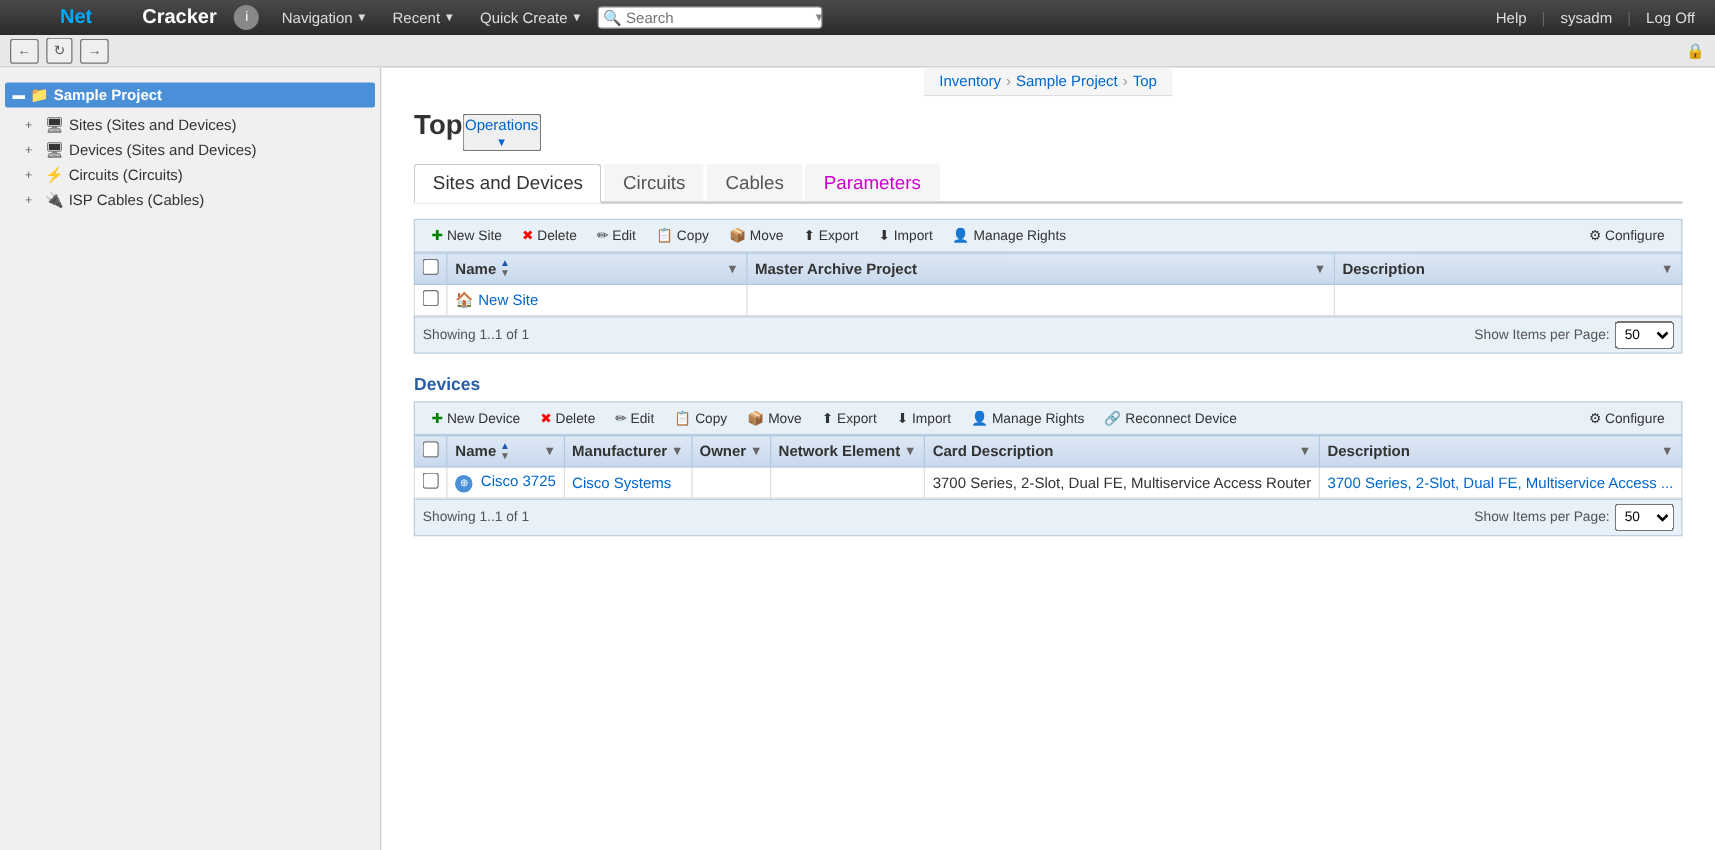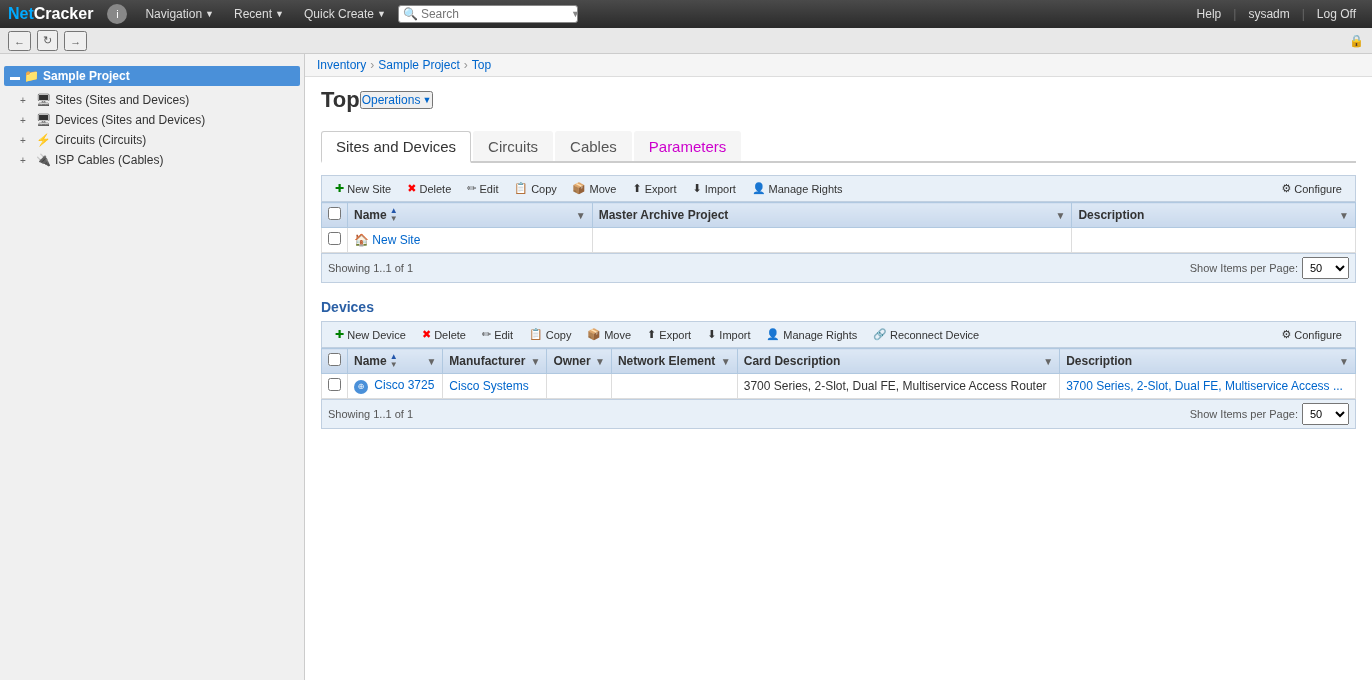--- a/index.html
+++ b/index.html
@@ -5,21 +5,21 @@
     * { box-sizing: border-box; margin: 0; padding: 0; }
     body { font-family: Arial, sans-serif; font-size: 12px; background: #fff; color: #333; }
 
     
     #topbar {
       display: flex; align-items: center; height: 28px;
       background: linear-gradient(to bottom, #4a4a4a, #2a2a2a);
       padding: 0 8px; gap: 4px;
     }
     #logo { color: #fff; font-weight: bold; font-size: 16px; margin-right: 10px; }
-    #logo span { color: #00aaff; }
+    #logo span { color: #00aaff; margin-left: 40px; }
     .topbar-spacer { flex: 1; }
     .topbar-btn {
       color: #ddd; font-size: 12px; cursor: pointer; padding: 2px 8px;
       display: flex; align-items: center; gap: 3px; background: none; border: none;
     }
     .topbar-divider { color: #666; }
     #search-box {
       display: flex; align-items: center;
       background: #fff; border: 1px solid #888; border-radius: 3px;
       padding: 1px 4px; width: 180px;
@@ -77,21 +77,21 @@
       flex: 1; overflow-y: auto; padding: 10px 16px;
       background: #fff;
     }
     .page-title {
       font-size: 22px; font-weight: bold; color: #333;
       margin-bottom: 10px;
     }
     .ops-btn {
       float: right; margin-top: 4px;
       color: #0066cc; cursor: pointer; font-size: 12px;
-      display: flex; align-items: center; gap: 2px;
+      display: flex; align-items: center; gap: 2px; flex-direction: column;
     }
 
     
     .tabs { display: flex; border-bottom: 2px solid #ccc; margin-bottom: 12px; }
     .tab {
       padding: 6px 14px; cursor: pointer; font-size: 15px;
       border: 1px solid transparent; border-bottom: none;
       color: #555; background: #f5f5f5; margin-right: 2px;
       border-radius: 3px 3px 0 0;
     }
@@ -222,21 +222,21 @@
         <span>Circuits (Circuits)</span>
       </div>
       <div class="sidebar-item">
         <span class="expand-icon">+</span>
         <span>🔌</span>
         <span>ISP Cables (Cables)</span>
       </div>
     </div>
   </div>
 
-  <div id="content-wrapper" style="flex:1; display:flex; flex-direction:column; overflow:hidden;">
+  <div id="content-wrapper" style="flex:1; display:flex; flex-direction:column; overflow:hidden;align-items:center;">
 
     <div id="breadcrumb">
       <span class="breadcrumb-link">Inventory</span>
       <span class="breadcrumb-sep">›</span>
       <span class="breadcrumb-link">Sample Project</span>
       <span class="breadcrumb-sep">›</span>
       <span class="breadcrumb-link">Top</span>
     </div>
 
     <div id="content">

